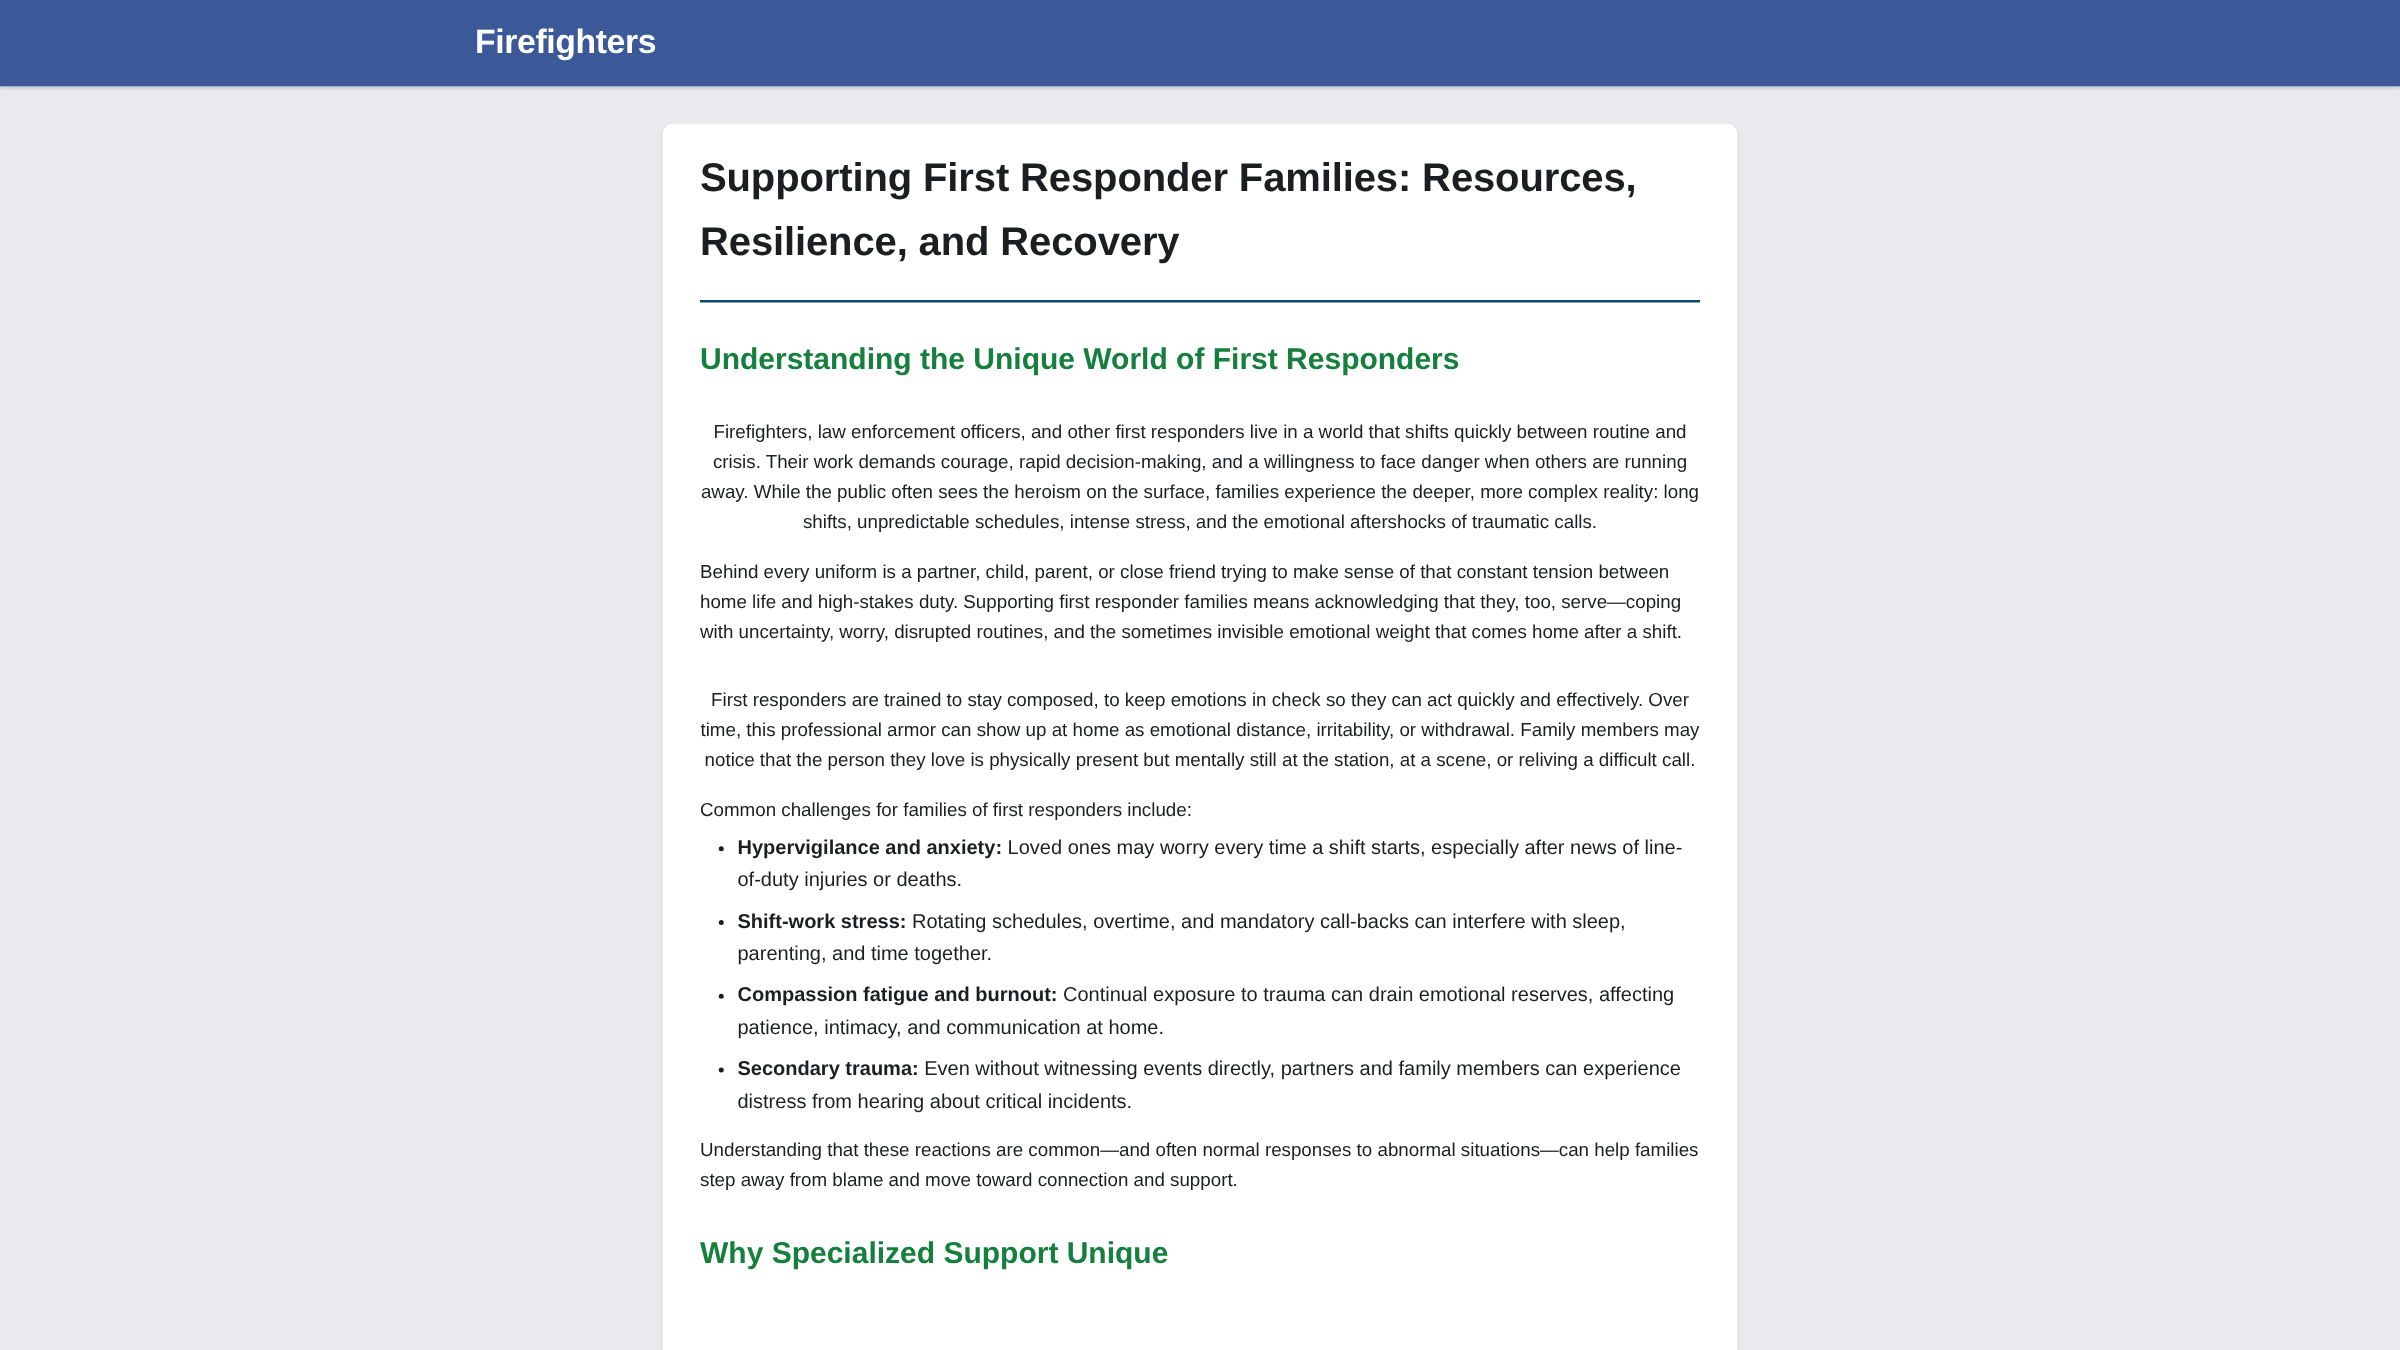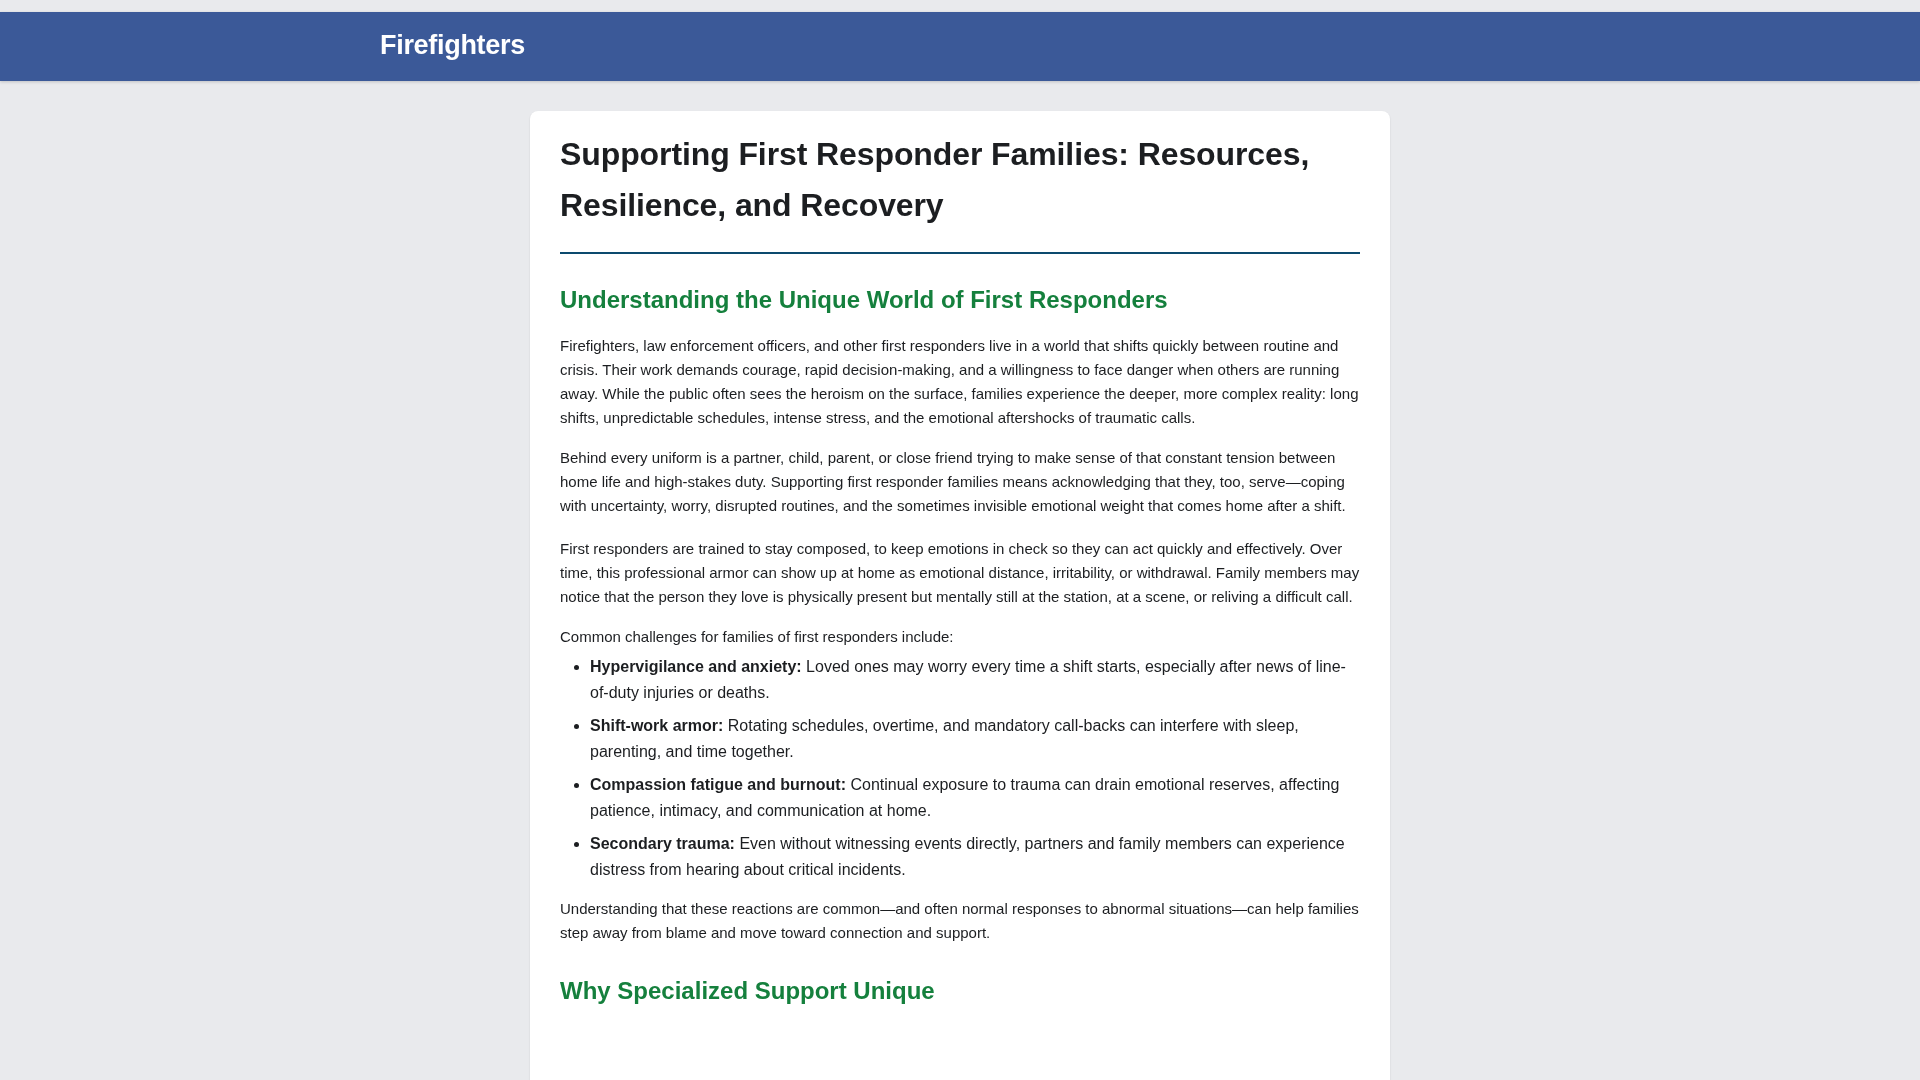--- a/index.html
+++ b/index.html
@@ -15,21 +15,21 @@
     color: #1c1e21;
   }
   .site-header {
     height: 69px;
     background: #3b5998;
     box-shadow: 0 1px 3px rgba(0,0,0,0.18);
     position: relative;
   }
   .header-inner {
     width: 1160px;
-    margin: 12px auto;
+    margin: 0 auto;
     height: 69px;
     display: flex;
     align-items: center;
   }
   .brand {
     color: #ffffff;
     font-weight: 700;
     font-size: 27px;
     letter-spacing: -0.3px;
     text-decoration: none;
@@ -62,21 +62,21 @@
     margin: 30px 0 0 0;
     color: #15803d;
   }
   h2.section-title.first { margin-top: 30px; }
   p.para {
     font-size: 15px;
     line-height: 24px;
     margin: 16px 0 0 0;
     color: #1c1e21;
   }
-  p.para.after-h2 { margin-top: 19px; }
+  p.para.after-h2 { margin-top: 31px; text-align: center; }
   ul.challenges {
     margin: 5px 0 0 0;
     padding-left: 30px;
   }
   ul.challenges li {
     font-size: 16px;
     line-height: 26px;
     margin-bottom: 7px;
     color: #1c1e21;
   }
@@ -99,21 +99,21 @@
     <h2 class="section-title first">Understanding the Unique World of First Responders</h2>
     <p class="para after-h2">Firefighters, law enforcement officers, and other first responders live in a world that shifts quickly between routine and crisis. Their work demands courage, rapid decision-making, and a willingness to face danger when others are running away. While the public often sees the heroism on the surface, families experience the deeper, more complex reality: long shifts, unpredictable schedules, intense stress, and the emotional aftershocks of traumatic calls.</p>
     <p class="para">Behind every uniform is a partner, child, parent, or close friend trying to make sense of that constant tension between home life and high-stakes duty. Supporting first responder families means acknowledging that they, too, serve—coping with uncertainty, worry, disrupted routines, and the sometimes invisible emotional weight that comes home after a shift.</p>
   </section>
 
   <section>
     <p class="para after-h2">First responders are trained to stay composed, to keep emotions in check so they can act quickly and effectively. Over time, this professional armor can show up at home as emotional distance, irritability, or withdrawal. Family members may notice that the person they love is physically present but mentally still at the station, at a scene, or reliving a difficult call.</p>
     <p class="para">Common challenges for families of first responders include:</p>
     <ul class="challenges">
       <li><strong>Hypervigilance and anxiety:</strong><span> Loved ones may worry every time a shift starts, especially after news of line-of-duty injuries or deaths.</span></li>
-      <li><strong>Shift-work armor:</strong><span> Rotating schedules, overtime, and mandatory call-backs can interfere with sleep, parenting, and time together.</span></li>
+      <li><strong>Shift-work stress:</strong><span> Rotating schedules, overtime, and mandatory call-backs can interfere with sleep, parenting, and time together.</span></li>
       <li><strong>Compassion fatigue and burnout:</strong><span> Continual exposure to trauma can drain emotional reserves, affecting patience, intimacy, and communication at home.</span></li>
       <li><strong>Secondary trauma:</strong><span> Even without witnessing events directly, partners and family members can experience distress from hearing about critical incidents.</span></li>
     </ul>
     <p class="para">Understanding that these reactions are common—and often normal responses to abnormal situations—can help families step away from blame and move toward connection and support.</p>
   </section>
 
   <section>
     <h2 class="section-title">Why Specialized Support Unique</h2>
   </section>
 </main>

